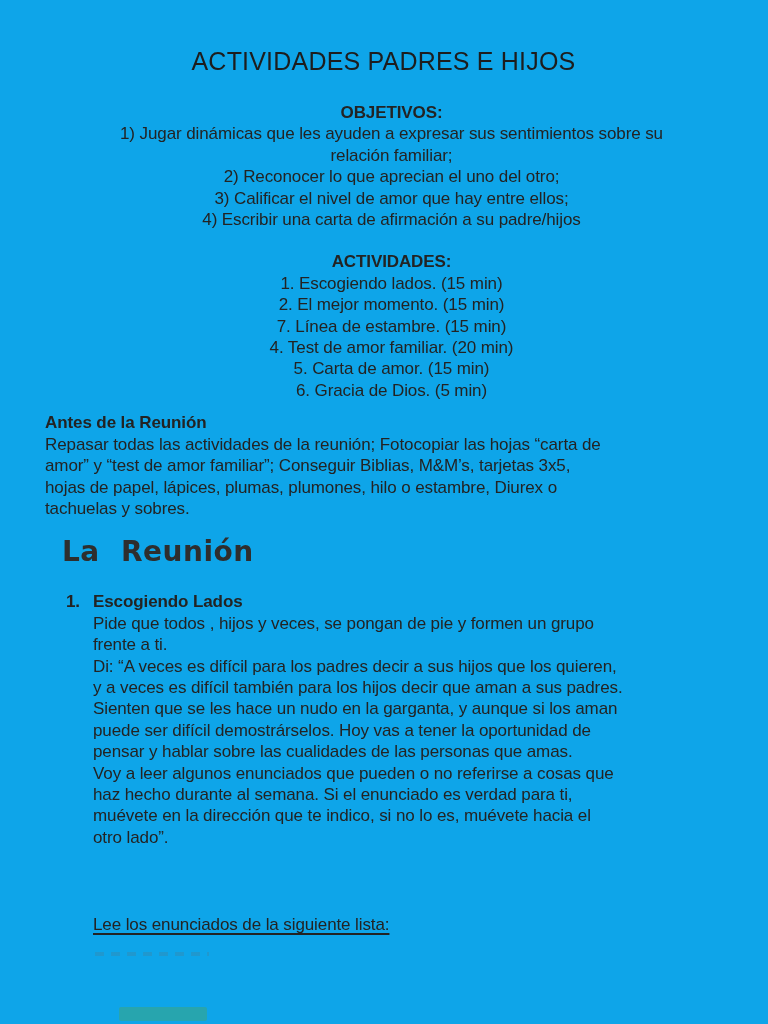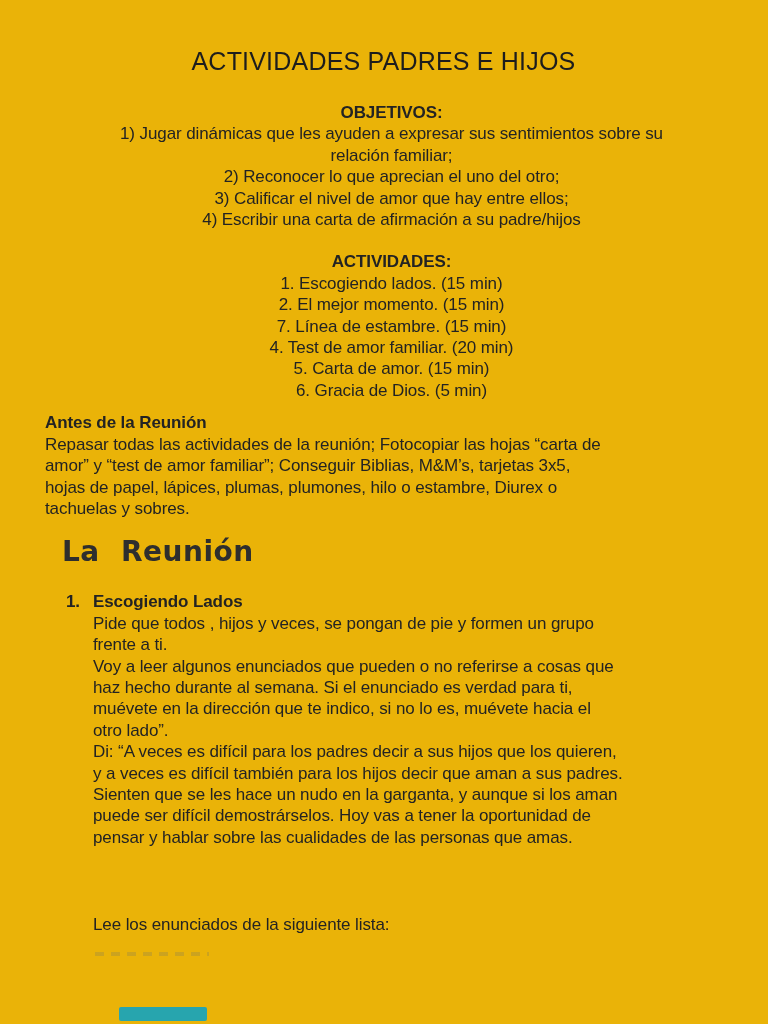--- a/index.html
+++ b/index.html
@@ -1,20 +1,20 @@
 <!DOCTYPE html>
 <html><head>
 <meta charset="utf-8">
 <style>
   * { margin:0; padding:0; box-sizing:border-box; }
   html,body { background:#ffffff; }
   .page {
     position:relative;
     width:768px; height:1024px;
-    background:#eab308;
+    background:#0ea5e9;
     overflow:hidden;
     font-family:"Liberation Sans","DejaVu Sans",sans-serif;
     font-size:17px; line-height:21.4px;
     color:#232323;
     letter-spacing:-0.1px;
   }
   .content { padding:47px 30px 0 45px; }
   .doc-title {
     font-size:25px; line-height:28px; font-weight:400;
     text-align:center; letter-spacing:0.2px; color:#1d1d1d;
@@ -28,20 +28,21 @@
     font-family:"DejaVu Sans","Liberation Sans",sans-serif;
     font-weight:700; font-size:28px; line-height:34px;
     text-align:left; word-spacing:11px; letter-spacing:0.5px;
     color:#2e2e2e; margin-top:16px; margin-bottom:22px; padding-left:17px;
   }
   .activity { display:flex; margin-left:21px; }
   .a-num { width:27px; flex:none; font-weight:700; }
   .a-title { font-weight:700; }
   .lee {
     margin-top:66px;
+    text-decoration:underline;
     text-decoration-thickness:2px;
     text-underline-offset:3px;
   }
   .ghost-line {
     position:absolute; left:95px; top:952px; width:114px; height:4px;
     opacity:0.22;
     background:repeating-linear-gradient(90deg,#5f6a70 0 9px,transparent 9px 16px);
   }
   .accent-bar {
     position:absolute; left:119px; top:1007px; width:88px; height:14px;
@@ -84,29 +85,29 @@
     </section>
 
     <h2 class="reunion-title">La Reunión</h2>
 
     <div class="activity">
       <div class="a-num">1.</div>
       <div class="a-main">
         <div class="a-title">Escogiendo Lados</div>
         <div class="lines">Pide que todos , hijos y veces, se pongan de pie y formen un grupo
 frente a ti.</div>
-        <div class="lines">Voy a leer algunos enunciados que pueden o no referirse a cosas que
-haz hecho durante al semana. Si el enunciado es verdad para ti,
-muévete en la dirección que te indico, si no lo es, muévete hacia el
-otro lado”.</div>
         <div class="lines">Di: “A veces es difícil para los padres decir a sus hijos que los quieren,
 y a veces es difícil también para los hijos decir que aman a sus padres.
 Sienten que se les hace un nudo en la garganta, y aunque si los aman
 puede ser difícil demostrárselos. Hoy vas a tener la oportunidad de
 pensar y hablar sobre las cualidades de las personas que amas.</div>
+        <div class="lines">Voy a leer algunos enunciados que pueden o no referirse a cosas que
+haz hecho durante al semana. Si el enunciado es verdad para ti,
+muévete en la dirección que te indico, si no lo es, muévete hacia el
+otro lado”.</div>
         <div class="lee lines">Lee los enunciados de la siguiente lista:</div>
       </div>
     </div>
 
   </div>
 
   <div class="ghost-line"></div>
   <div class="accent-bar" style="background: rgb(39, 165, 174);"></div>
 </div>
 

